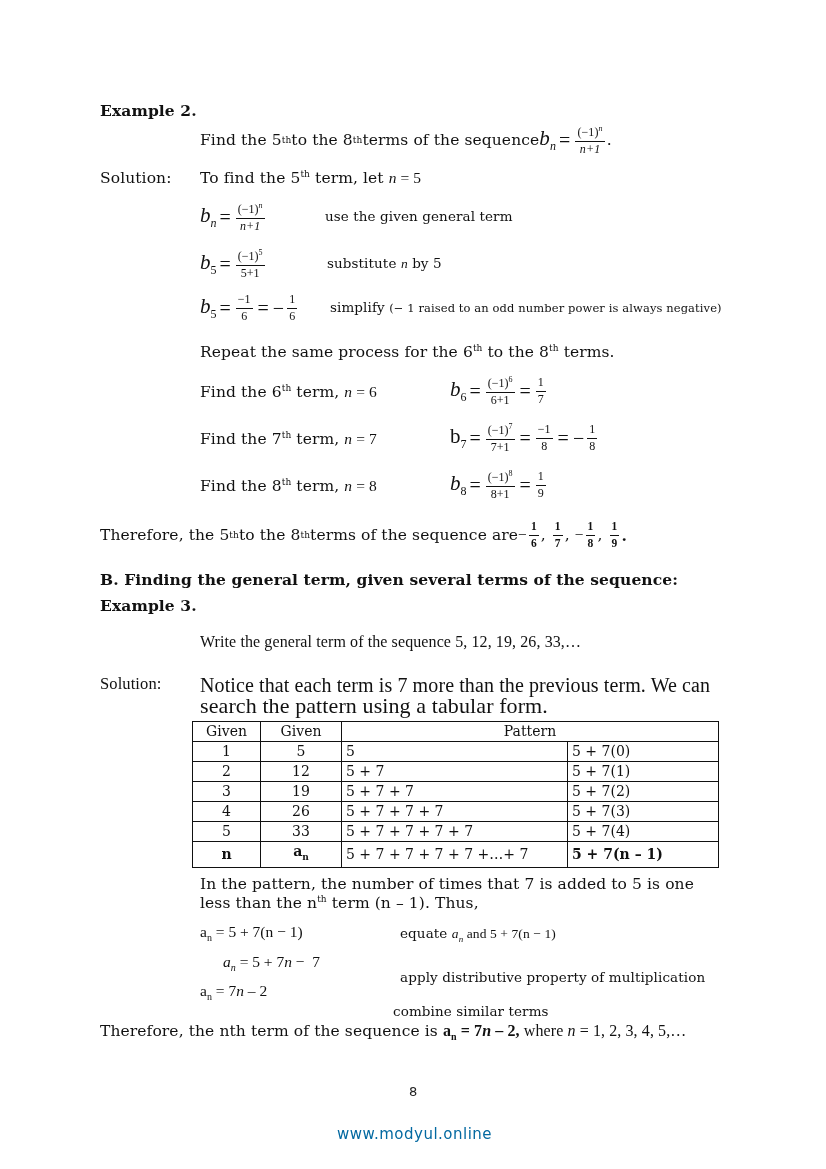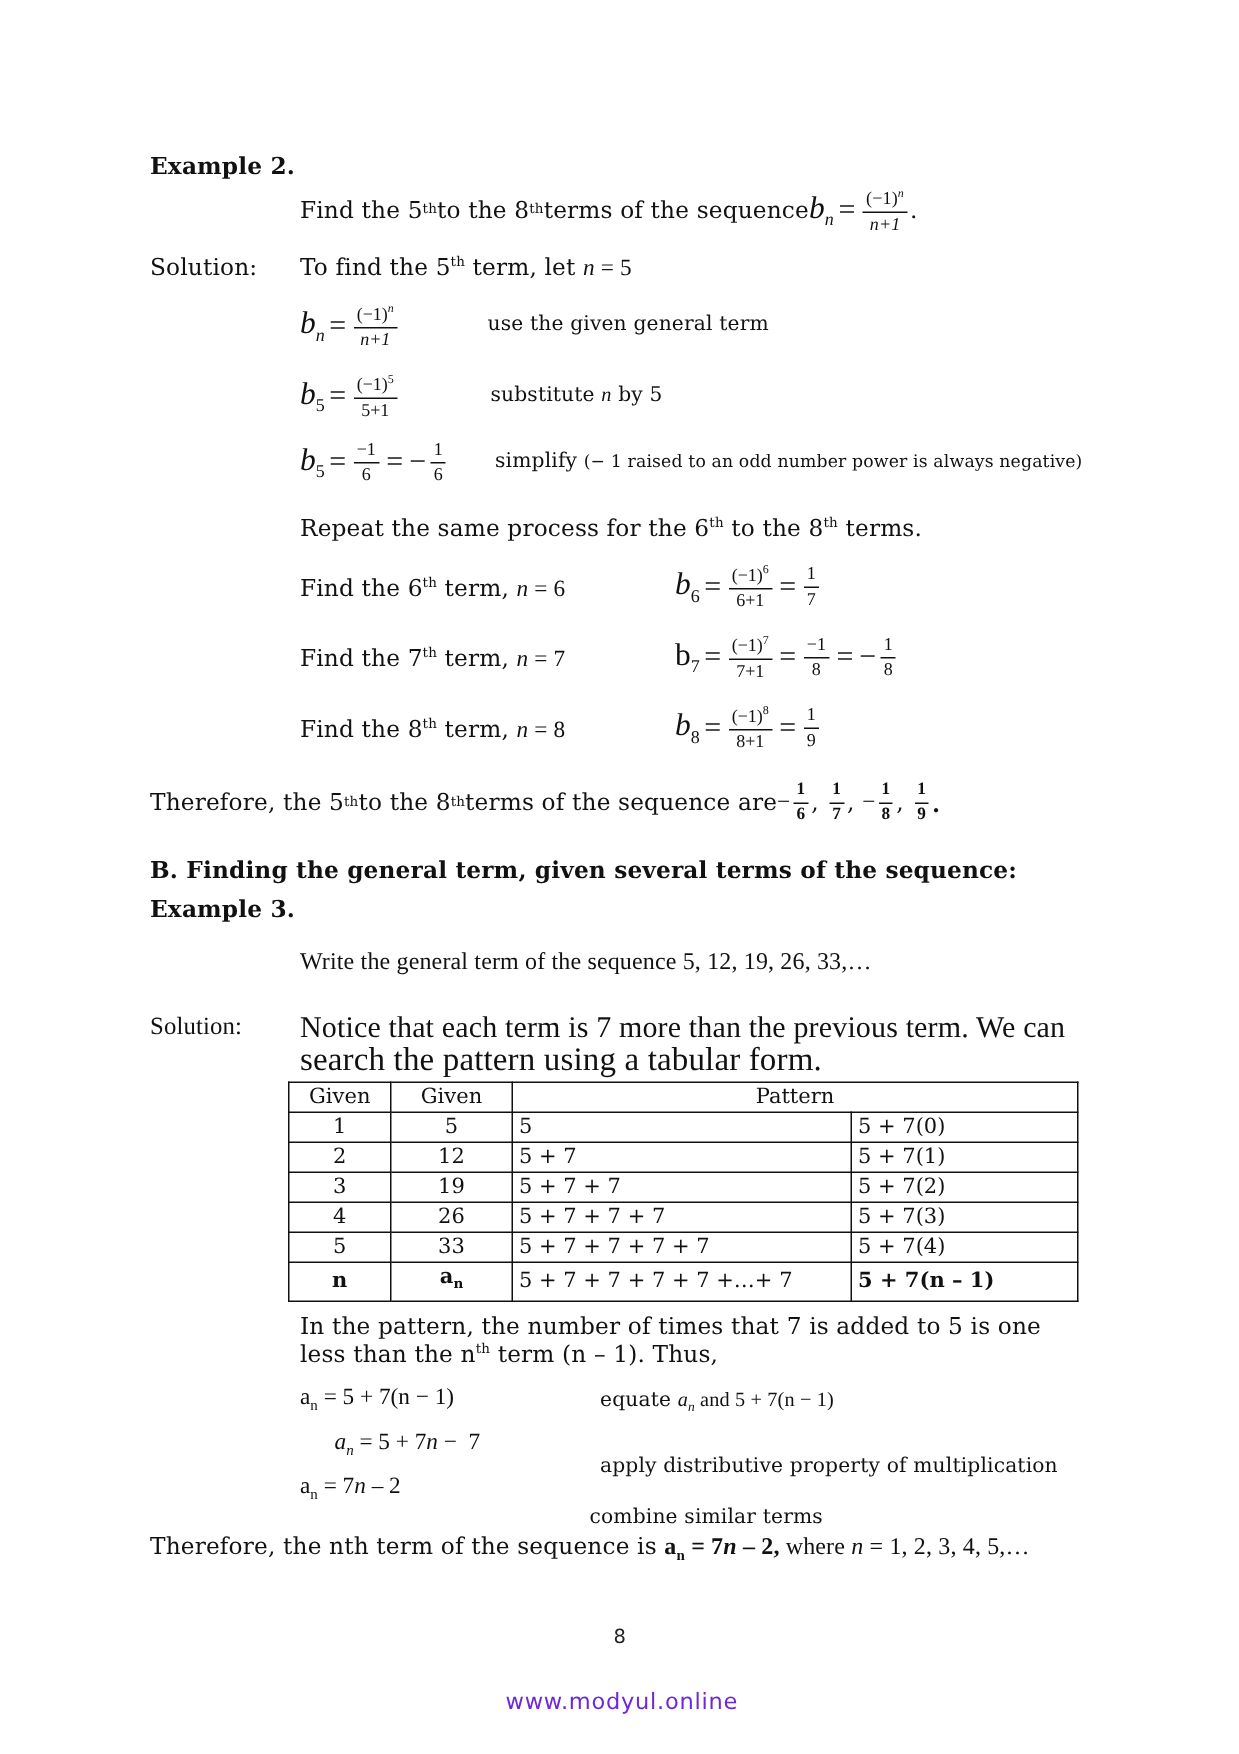--- a/index.html
+++ b/index.html
@@ -22,21 +22,21 @@
   .bigvar sub.up { font-style: normal; }
   .eq { font-family: "Liberation Serif", serif; font-size: 20px; margin: 0 3px; }
   .note { font-size: 13.5px; }
   .small { font-size: 11.5px; }
   table.pat { position: absolute; left: 192px; top: 721px; border-collapse: collapse;
               font-family: "DejaVu Serif", serif; font-size: 14px; }
   table.pat td { border: 1px solid #111; height: 19px; padding: 0 4px; line-height: 19px; }
   .c { text-align: center; }
   .frac.bold-frac { font-weight: bold; font-size: 11.5px; }
   .page-num { font-family: "DejaVu Sans", sans-serif; font-size: 13px; color: #222; }
-  .watermark { font-family: "DejaVu Sans", sans-serif; font-size: 15px; color: #6d28d9; letter-spacing: 0.5px; }
+  .watermark { font-family: "DejaVu Sans", sans-serif; font-size: 15px; color: #0369a1; letter-spacing: 0.5px; }
 </style>
 </head>
 <body>
 
 <div class="abs txt bold" style="left:100px; top:101px;">Example 2.</div>
 
 <div class="abs txt" style="left:200px; top:122px; height:36px; display:flex; align-items:center;">
   <span>Find the 5</span>
     <sup class="th">th</sup>
     <span> to the 8</span>

